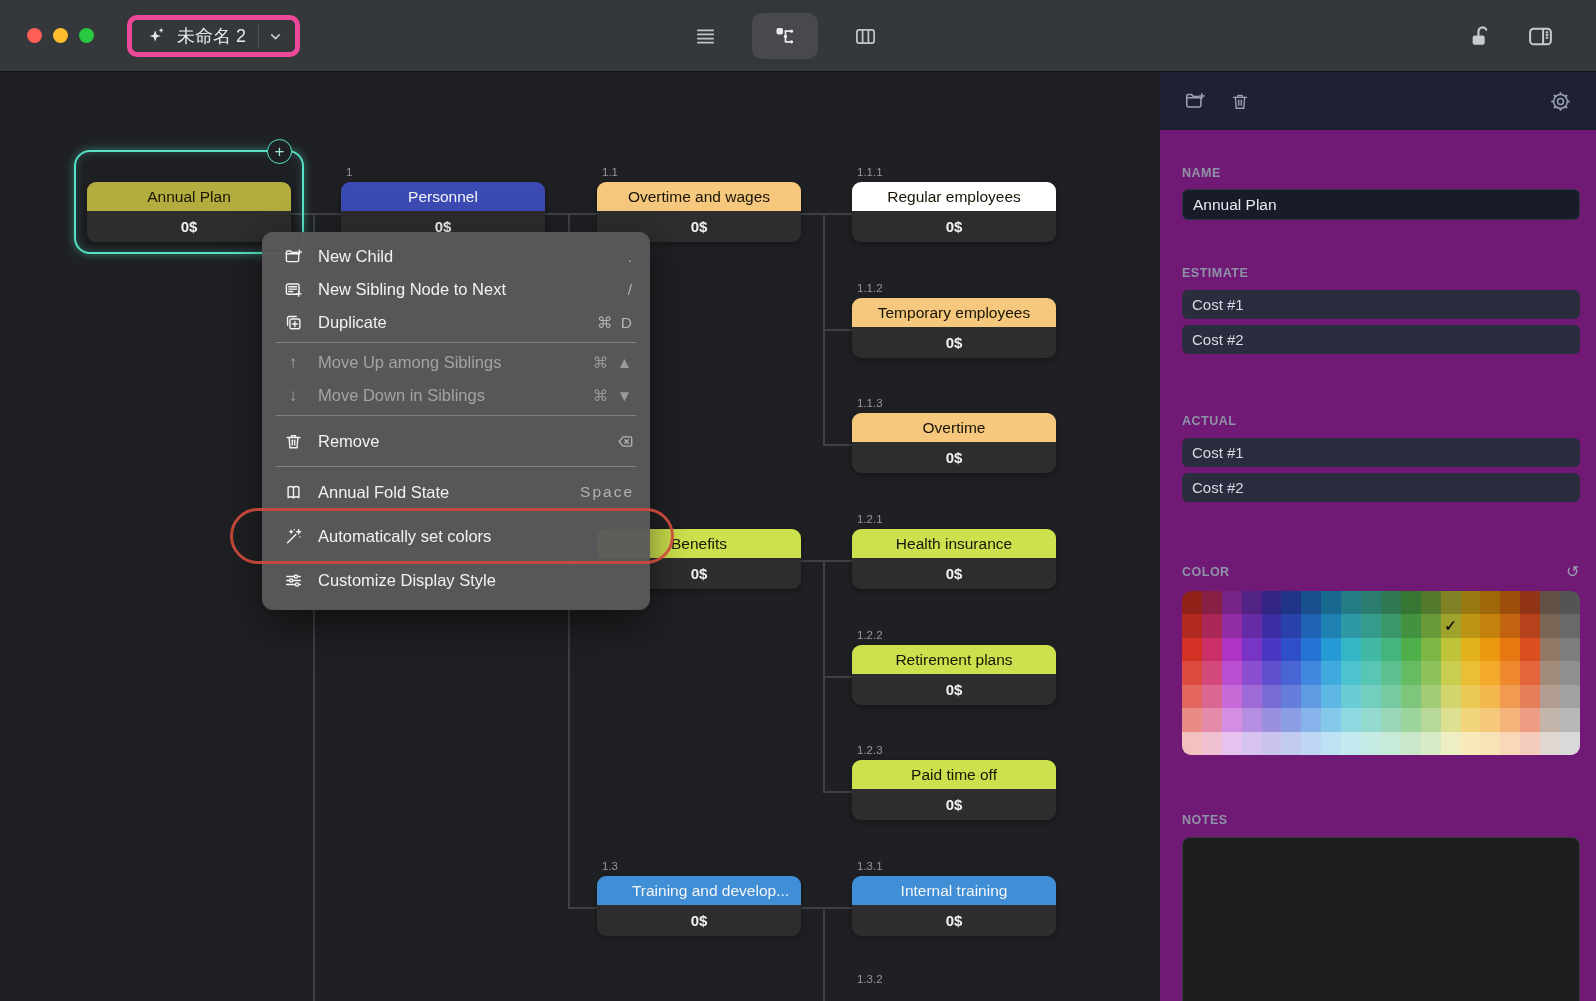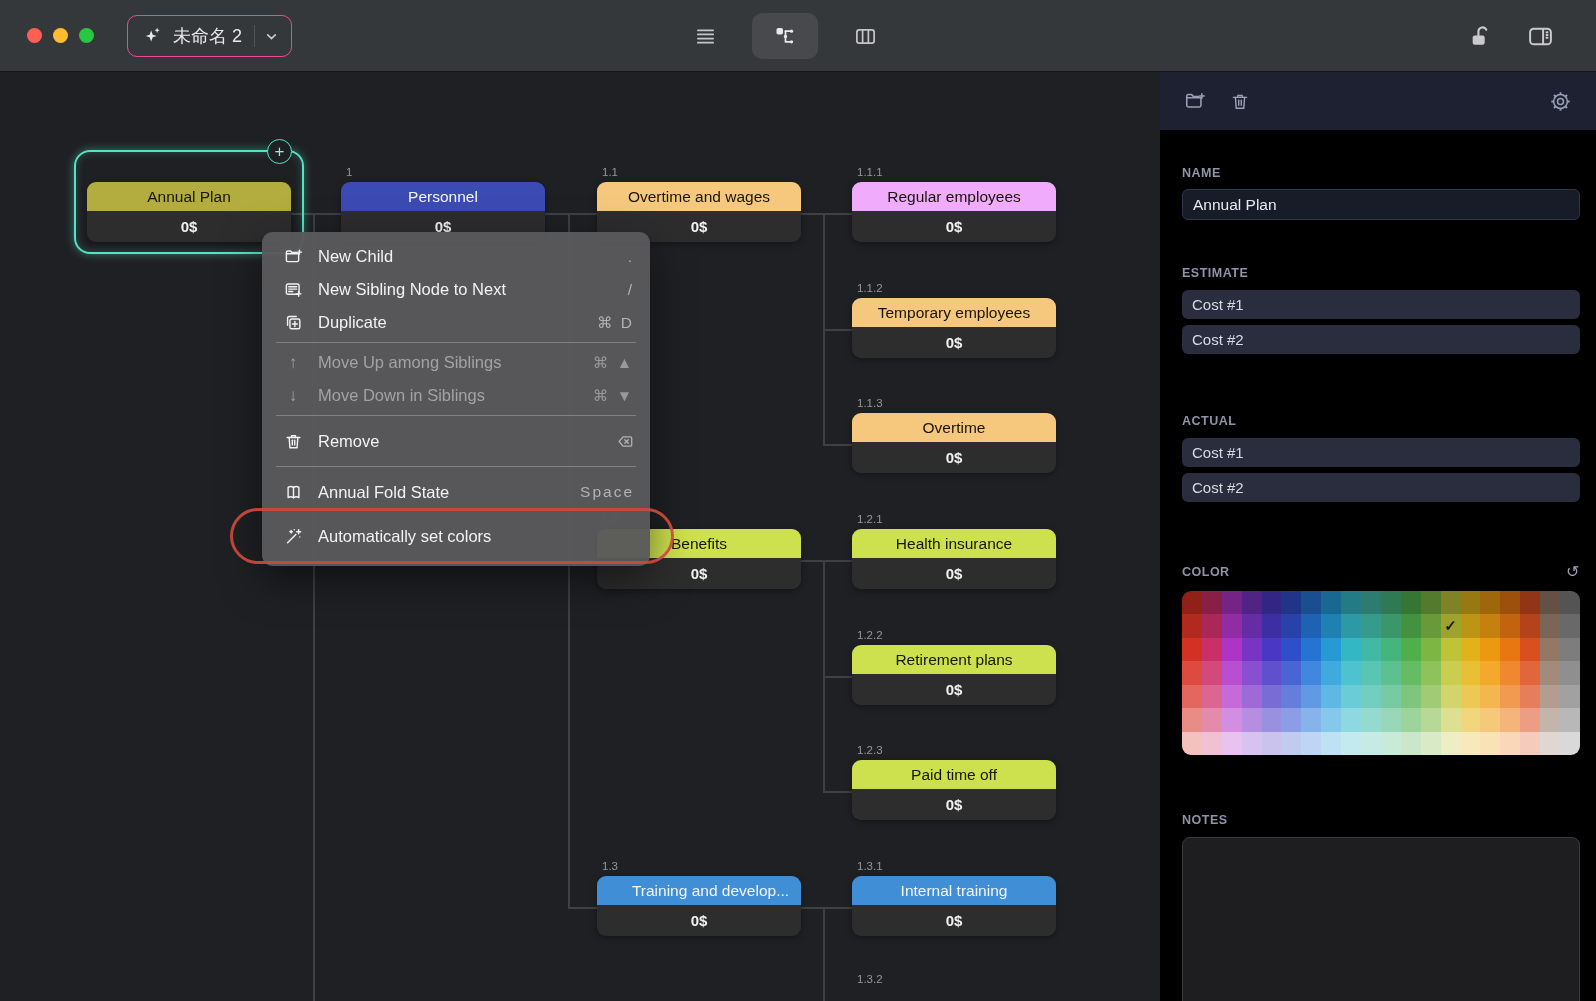--- a/index.html
+++ b/index.html
@@ -6,21 +6,21 @@
   html,body { width:1596px; height:1001px; overflow:hidden; background:#1f2023;
     font-family:"Liberation Sans", sans-serif; }
   .app { position:relative; width:1596px; height:1001px; }
 
   
   .titlebar { position:absolute; left:0; top:0; width:1596px; height:72px;
     background:#35383b; border-bottom:1px solid #141415; z-index:40; }
   .traffic { position:absolute; left:27px; top:28px; display:flex; gap:11px; }
   .tl { width:15px; height:15px; border-radius:50%; }
   .doc-pill { position:absolute; left:127px; top:15px; height:42px; display:flex;
-    align-items:center; gap:9px; padding:0 12px 0 14px; border:1px solid #ec4899;
+    align-items:center; gap:9px; padding:0 12px 0 14px; border:5px solid #ec4899;
     border-radius:10px; color:#e8e9ea; cursor:default; }
   .doc-pill .title { font-size:18px; }
   .pill-div { width:1px; height:22px; background:#515558; margin-left:3px; }
   .view-switch { position:absolute; left:672px; top:8px; height:56px; display:flex;
     align-items:center; gap:14px; }
   .vs-btn { width:66px; height:46px; display:flex; align-items:center; justify-content:center;
     border-radius:10px; color:#c3c5c7; }
   .vs-btn.sel { background:#47494d; color:#e8e9ea; }
   .tb-right { position:absolute; right:42px; top:8px; height:56px; display:flex;
     align-items:center; gap:34px; color:#c9cacc; }
@@ -59,21 +59,21 @@
   .m-short { color:#b3b3b5; font-size:15.5px; letter-spacing:2px; }
   .menu-row.disabled .m-short { color:#9a9a9c; }
   .menu-sep { height:1px; background:rgba(255,255,255,.25); margin:3px 14px; }
   .menu-row.annotated::after { content:""; position:absolute; left:-32px; right:-24px;
     top:-6px; bottom:-6px; border:3.5px solid rgba(203,74,60,.92); border-radius:30px;
     pointer-events:none; z-index:6; }
   .glyph-ic { font-size:17px; line-height:1; }
 
   
   .inspector { position:absolute; right:0; top:72px; width:436px; height:929px;
-    background:#000000; z-index:30; color:#dadbe4; }
+    background:#701a75; z-index:30; color:#dadbe4; }
   .insp-head { height:58px; background:#1d2132; display:flex; align-items:center;
     padding:0 24px; gap:24px; color:#9ba0b4; }
   .insp-head .spacer { flex:1; }
   .insp-body { padding:0 16px 0 22px; }
   .sec-label { font-size:12.5px; font-weight:bold; color:#8f93a8; letter-spacing:.5px;
     display:flex; align-items:center; }
   .sec-label .loop { margin-left:auto; color:#9ba0b4; font-size:16px; font-weight:normal; }
   .name-input { width:100%; height:31px; background:#181b28; border:1px solid #313549;
     border-radius:6px; color:#e9eaf0; font-size:15.5px; padding:0 10px;
     font-family:"Liberation Sans", sans-serif; outline:none; }
@@ -203,21 +203,21 @@
       <div class="node-wrap" style="left: 597px; top: 94px;">
         <div class="node-index">1.1</div>
         <div class="node-card">
           <div class="node-head" style="background: rgb(245, 200, 126); color: rgb(25, 21, 5);">Overtime and wages</div>
           <div class="node-val">0$</div>
         </div>
       </div>
       <div class="node-wrap" style="left: 852px; top: 94px;">
         <div class="node-index">1.1.1</div>
         <div class="node-card">
-          <div class="node-head" style="background: #f0abfc; color: rgb(25, 21, 5); text-align: center;">Regular employees</div>
+          <div class="node-head" style="background: #ffffff; color: rgb(25, 21, 5); text-align: center;">Regular employees</div>
           <div class="node-val">0$</div>
         </div>
       </div>
       <div class="node-wrap" style="left: 852px; top: 210px;">
         <div class="node-index">1.1.2</div>
         <div class="node-card">
           <div class="node-head" style="background: rgb(245, 200, 126); color: rgb(25, 21, 5);">Temporary employees</div>
           <div class="node-val">0$</div>
         </div>
       </div>
@@ -365,20 +365,34 @@
             <line x1="4.5" y1="20" x2="15" y2="9.5"></line>
             <line x1="18.5" y1="3.5" x2="18.5" y2="8.5"></line>
             <line x1="16" y1="6" x2="21" y2="6"></line>
             <line x1="9" y1="4.5" x2="9" y2="7.5"></line>
             <line x1="7.5" y1="6" x2="10.5" y2="6"></line>
             <circle cx="20" cy="12.5" r=".9" fill="currentColor" stroke="none"></circle>
             <circle cx="13" cy="3.5" r=".9" fill="currentColor" stroke="none"></circle>
           </svg>
         </span>
         <span class="m-label">Automatically set colors</span>
+        <span class="m-short"></span>
+      </div>
+      <div class="menu-row tall">
+        <span class="m-ic">
+          <svg width="19" height="19" viewBox="0 0 24 24" fill="none" stroke="currentColor" stroke-width="1.8" stroke-linecap="round" stroke-linejoin="round">
+            <line x1="3.5" y1="7" x2="20.5" y2="7"></line>
+            <circle cx="15" cy="7" r="2" fill="#58585a"></circle>
+            <line x1="3.5" y1="12" x2="20.5" y2="12"></line>
+            <circle cx="9" cy="12" r="2" fill="#58585a"></circle>
+            <line x1="3.5" y1="17" x2="20.5" y2="17"></line>
+            <circle cx="16.5" cy="17" r="2" fill="#58585a"></circle>
+          </svg>
+        </span>
+        <span class="m-label">Customize Display Style</span>
         <span class="m-short"></span>
       </div>
     </div>
 
   <aside class="inspector">
     <div class="insp-head">
       <span class="tb-ic">
         <svg width="22" height="22" viewBox="0 0 24 24" fill="none" stroke="#9ba0b4" stroke-width="1.7" stroke-linecap="round">
           <path d="M3 8.5V6.8c0-1 .8-1.8 1.8-1.8h3.4l2 2h6"></path>
             <path d="M3 8.5h15.5v8.2c0 1-.8 1.8-1.8 1.8H4.8c-1 0-1.8-.8-1.8-1.8z"></path>

